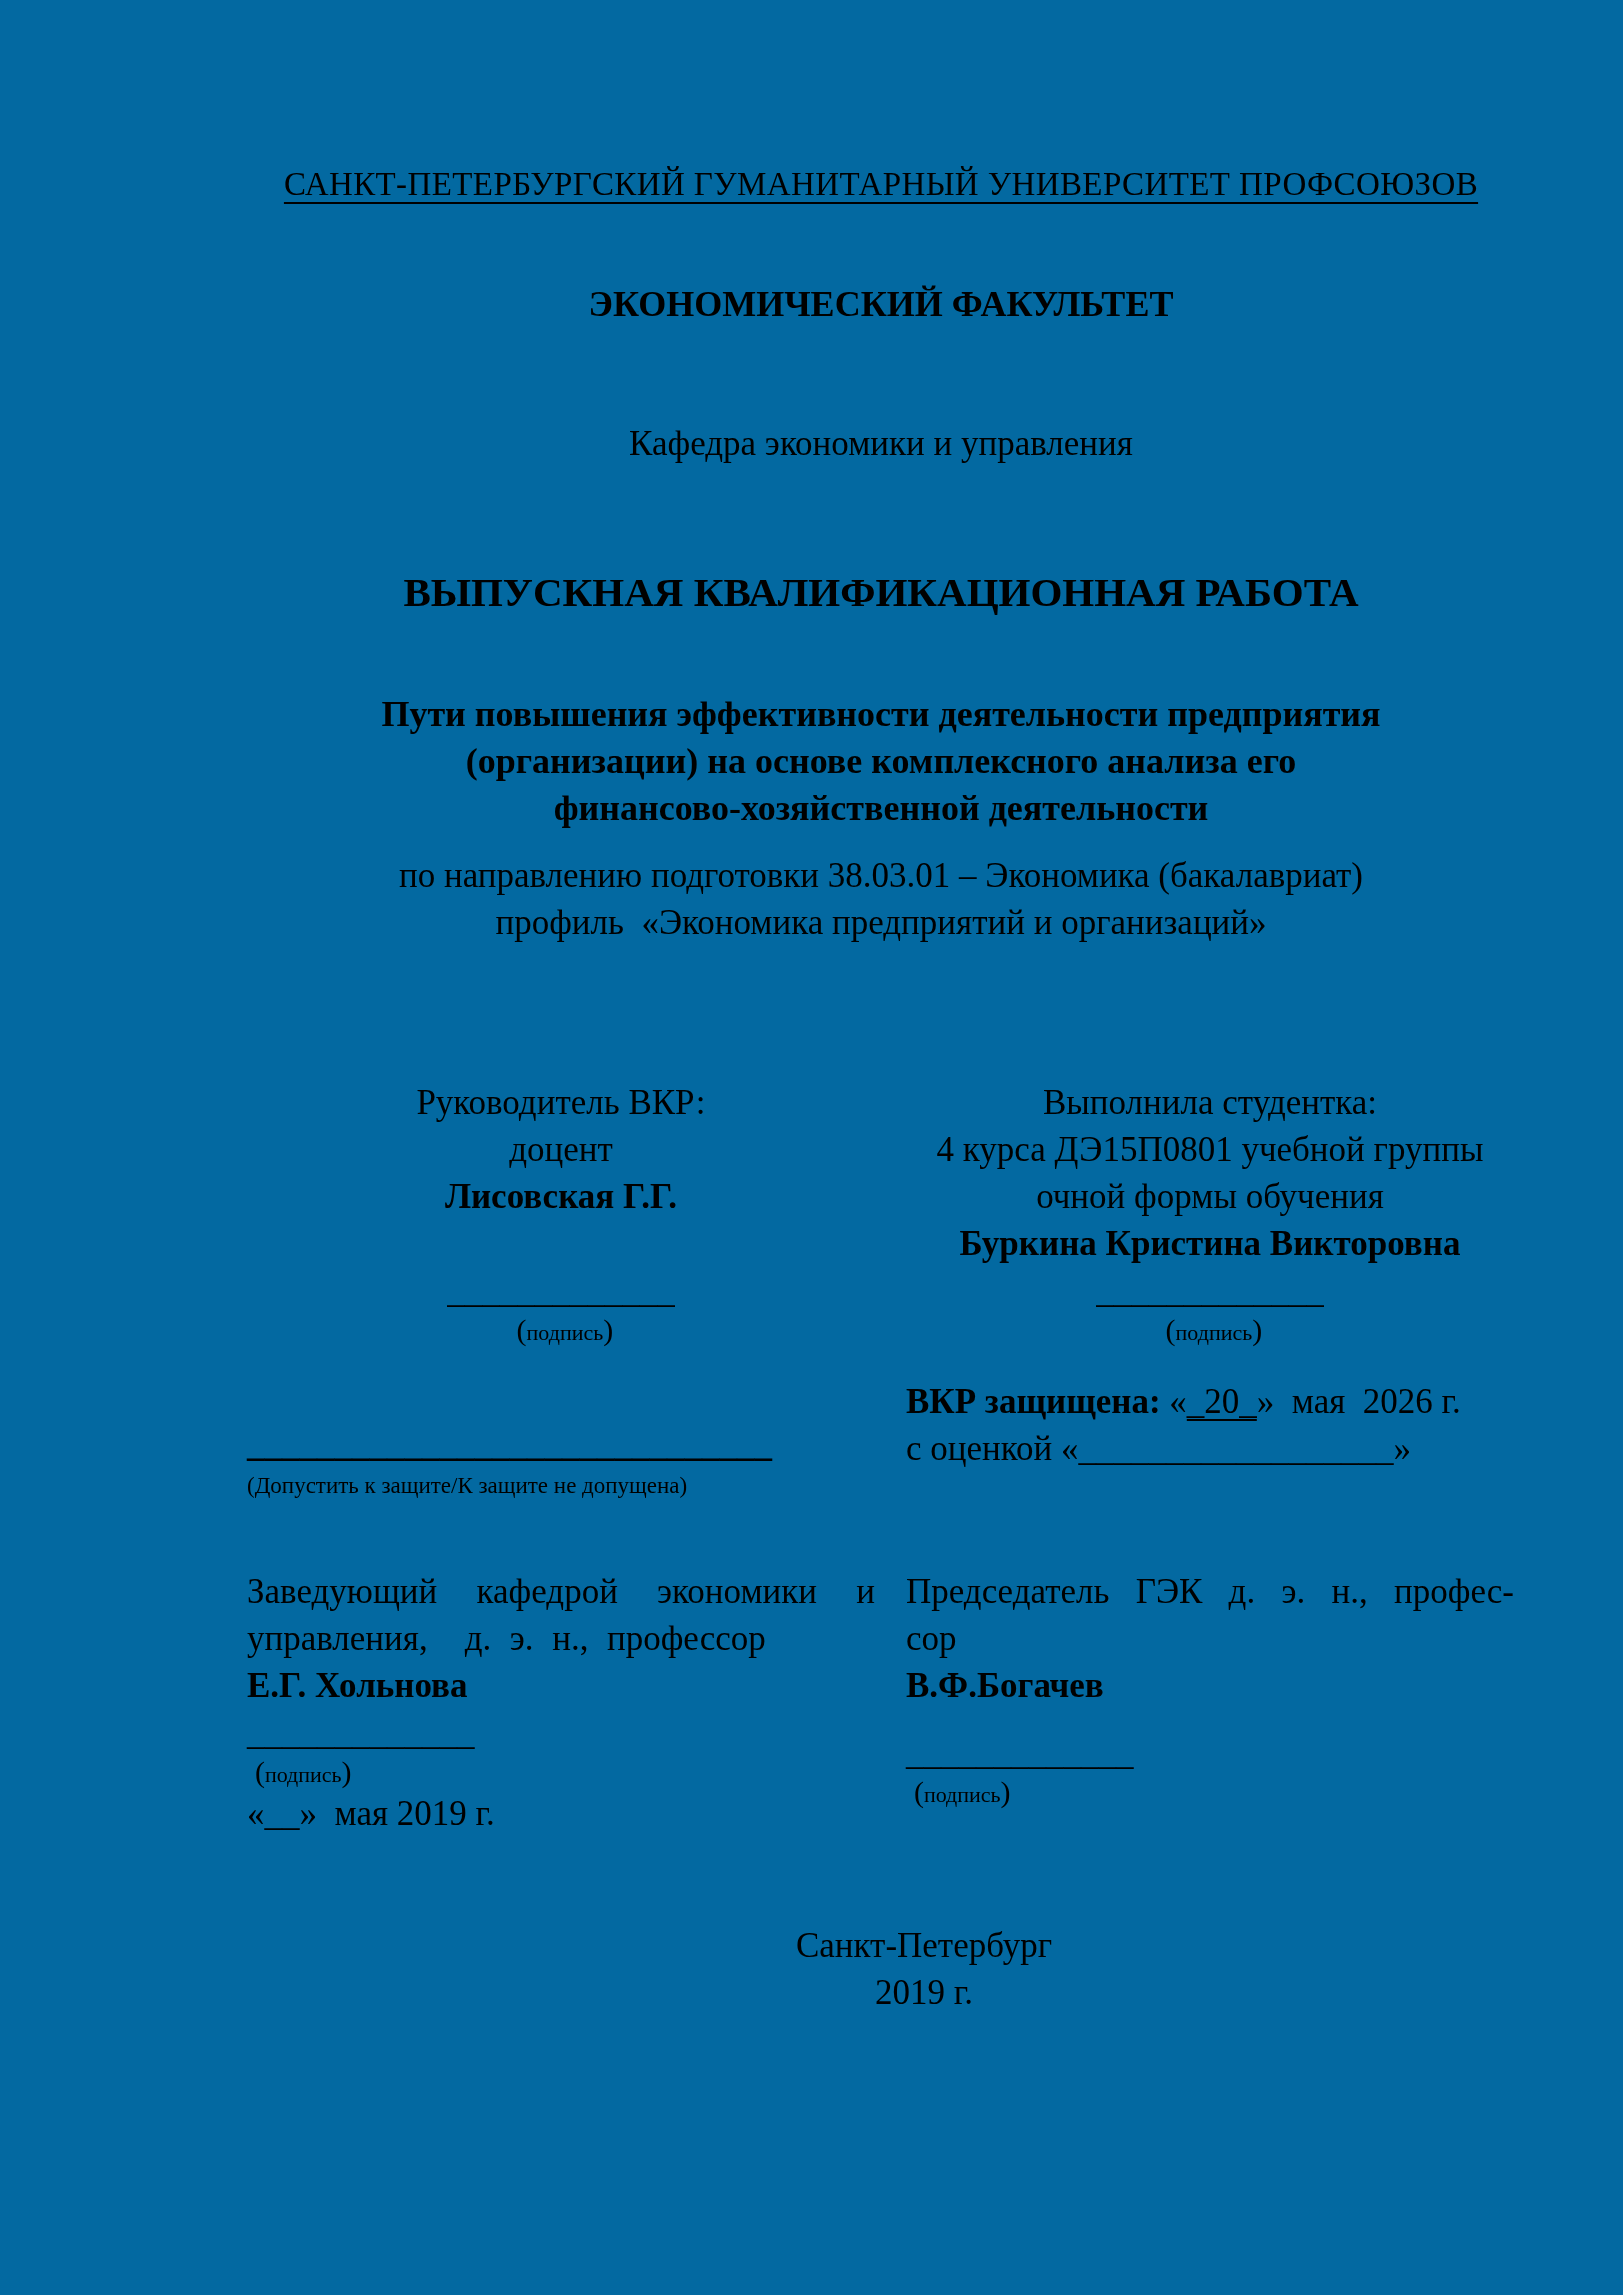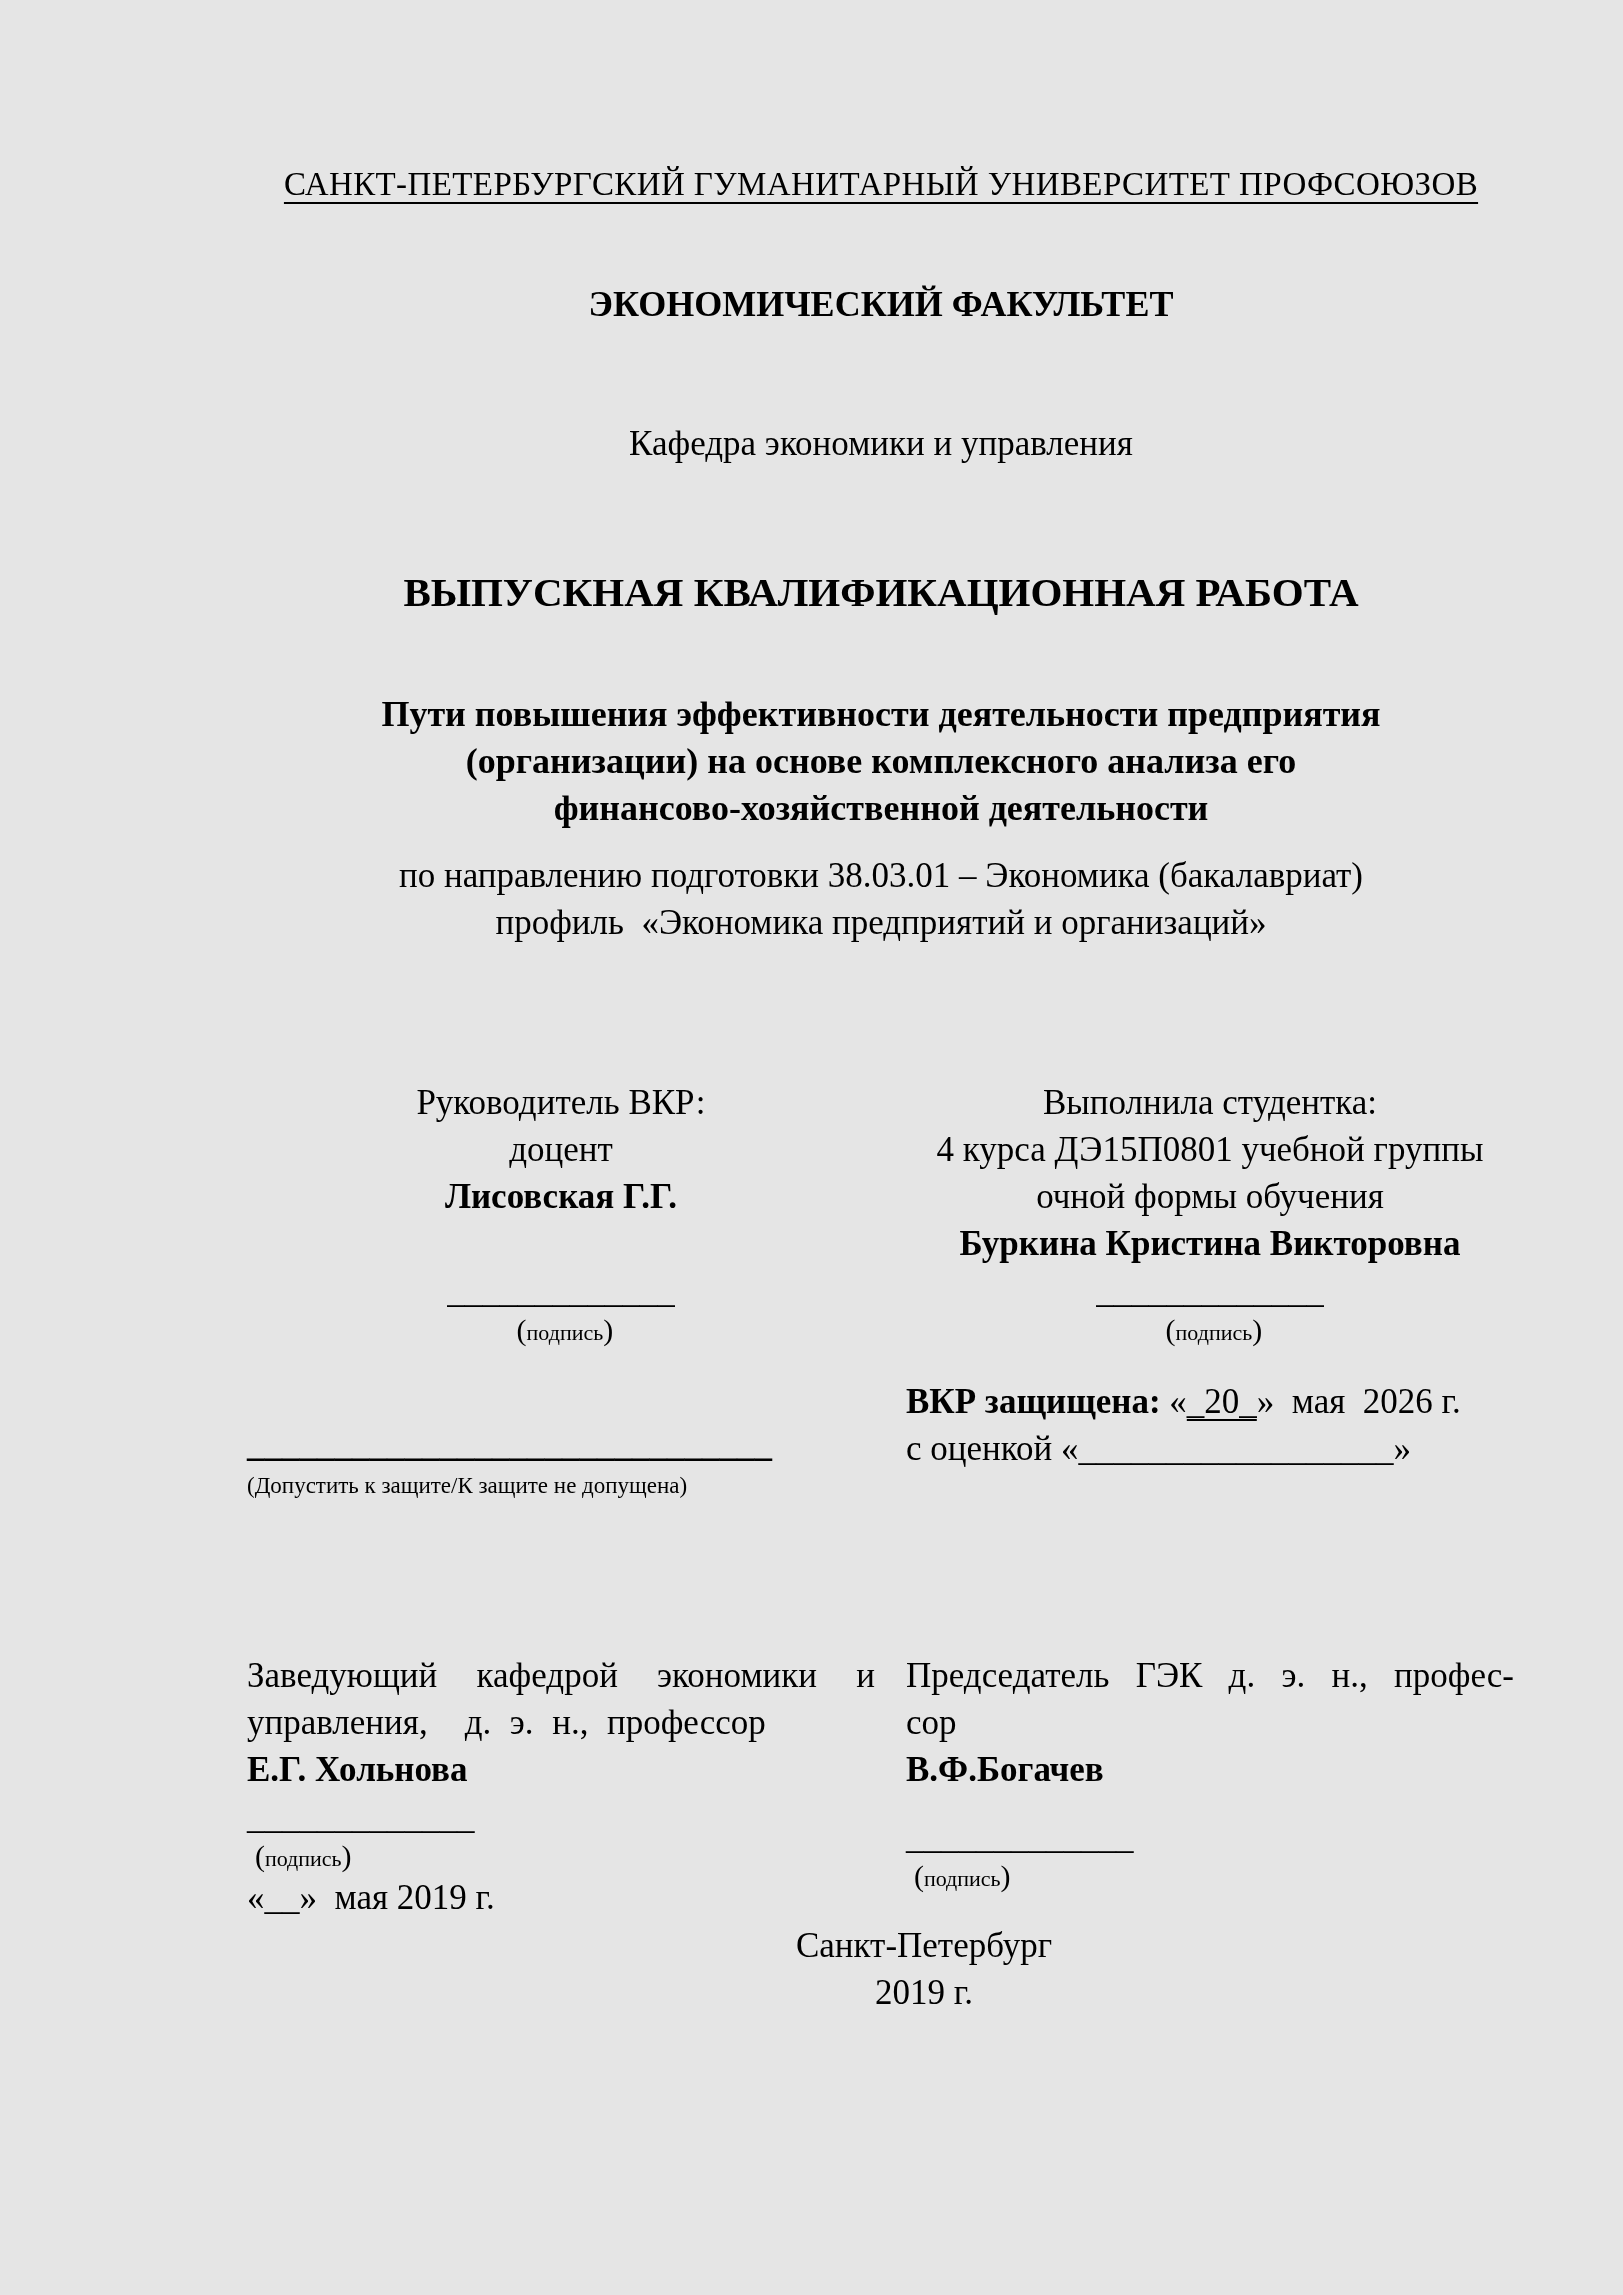--- a/index.html
+++ b/index.html
@@ -2,41 +2,41 @@
 <html lang="ru" style="font-size:12.6px"><head>
 <meta charset="utf-8">
 <style>
   html,body{margin:0;padding:0;}
   body{
     width:1623px;height:2295px;
     background:#ffffff;
     font-family:"Liberation Serif","DejaVu Serif",serif;
     color:#000;
   }
-  .page{position:relative;width:1623px;height:2295px;overflow:hidden;background:#e5e5e5;}
+  .page{position:relative;width:1623px;height:2295px;overflow:hidden;background:#0369a1;}
   .content{position:absolute;left:247px;top:0;width:1268px;height:100%;}
   .abs{position:absolute;left:0;right:0;}
   .c{text-align:center;}
   .r{text-align:center;}
   .b{font-weight:bold;}
   .base{font-size:35px;line-height:47px;}
   .uline{text-decoration:underline;text-underline-offset:7px;text-decoration-thickness:2.4px;}
   .university{top:161px;font-size:33px;line-height:47px;letter-spacing:0.4px;}
   .faculty{top:281px;font-size:36px;line-height:47px;}
   .department{top:420px;}
   .worktype{top:567px;font-size:41px;line-height:50px;}
   .title{top:691px;font-size:36px;line-height:47px;}
   .direction{top:852px;}
   .pre{white-space:pre-wrap;}
   .cols{display:flex;align-items:flex-start;}
   .col-l{width:628px;flex:none;}
   .col-r{width:608px;flex:none;margin-left:31px;}
   .band-sign{top:1079px;text-align:center;}
   .band-def{top:1378px;}
-  .band-heads{top:1652px;}
+  .band-heads{top:1568px;}
   .spacer60{height:47px;}
   .sigline{font-size:35px;line-height:47px;}
   .podpis{font-size:22px;line-height:31px;padding-left:7.9px;}
   .podpis .pp{font-size:30px;}
   .admission-line{margin-top:43px;}
   .admission-caption{font-size:23px;line-height:35px;}
   .just{text-align:justify;text-align-last:justify;}
   .wsp{word-spacing:0.28em;}
   .u20{text-decoration:underline;text-underline-offset:6.3px;text-decoration-thickness:2.4px;}
   .sig-head{margin-top:0;}

